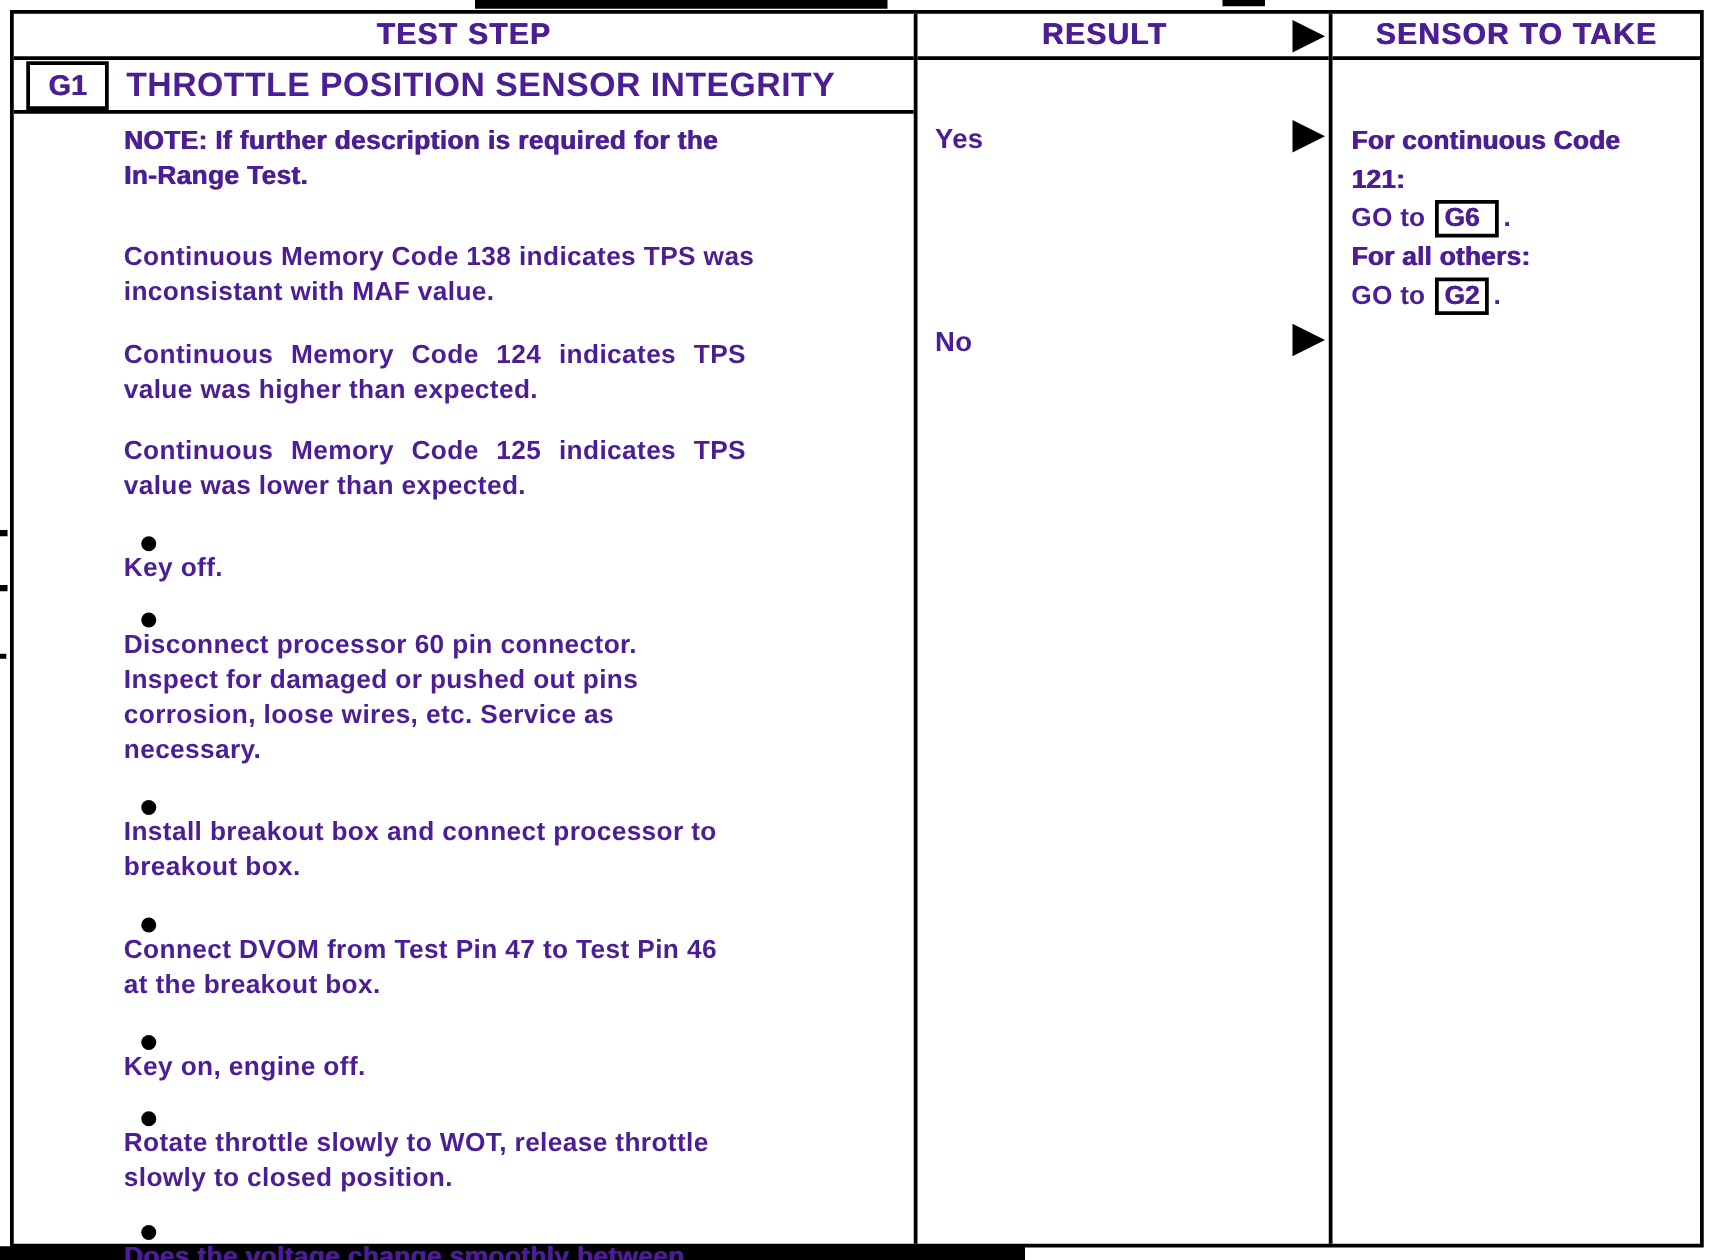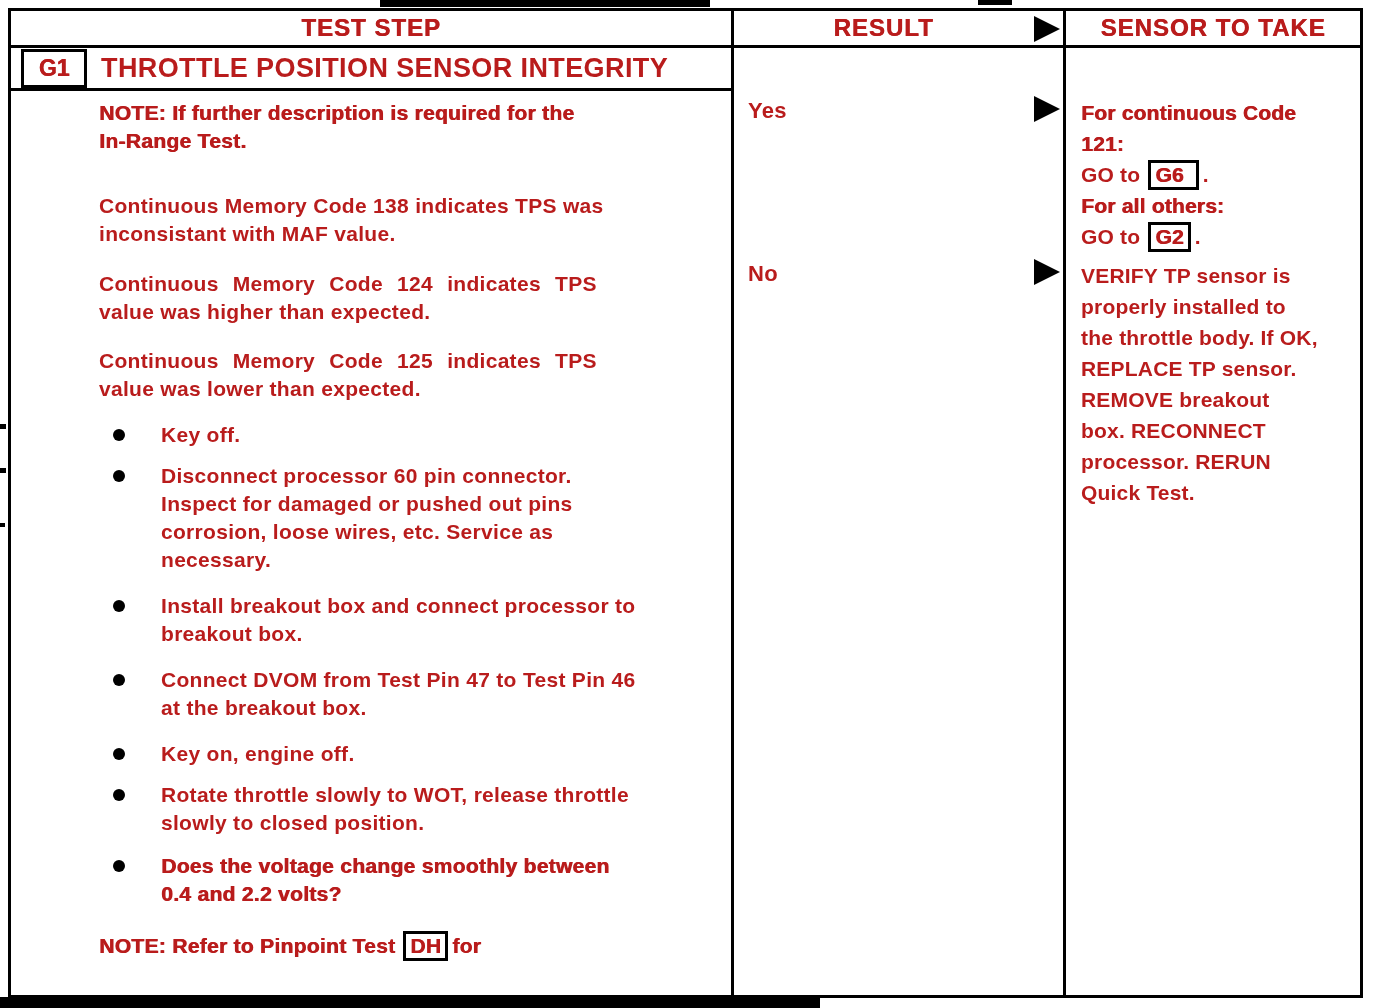--- a/index.html
+++ b/index.html
@@ -1,18 +1,18 @@
 <!DOCTYPE html>
 <html><head>
 <meta charset="utf-8">
 <style>
   html,body{margin:0;padding:0;background:#fff;}
   .page{
     position:relative;width:1376px;height:1008px;background:#fff;overflow:hidden;
-    font-family:"Liberation Sans","DejaVu Sans",sans-serif;color:#b91c1c;
+    font-family:"Liberation Sans","DejaVu Sans",sans-serif;color:#4c1d95;
     -webkit-font-smoothing:none;
   }
   .table{position:absolute;left:8px;top:8px;width:1349px;height:984px;border:3px solid #000;}
   .col{position:absolute;top:0;bottom:0;}
   .col1{left:0;width:720px;border-right:3px solid #000;}
   .col2{left:723px;width:329px;border-right:3px solid #000;}
   .col3{left:1055px;right:0;}
   .head{
     position:absolute;top:0;left:0;right:0;height:34px;border-bottom:3px solid #000;
     display:flex;align-items:center;justify-content:center;
@@ -31,21 +31,21 @@
   .body1{
     position:absolute;top:80px;left:0;right:0;bottom:0;
     padding:8px 18px 0 88px;box-sizing:border-box;
     font-size:21px;font-weight:bold;line-height:28px;letter-spacing:0.3px;
   }
   .lines{white-space:pre-line;}
   .xb{text-shadow:0.7px 0 currentColor;}
   .para{margin:0 0 21px 0;}
   .para.note{margin-bottom:37px;}
   .wide1{word-spacing:8px;}
-  .bullet{display:flex;margin:0 0 13px 0;}
+  .bullet{display:flex;margin:0 0 13px 0;flex-direction:column;}
   .bullet.mb{margin-bottom:18px;}
   .dot{flex:0 0 12px;width:12px;height:12px;border-radius:50%;background:#000;margin:8px 36px 0 14px;}
   .ytext{position:absolute;left:14px;font-size:22px;font-weight:bold;letter-spacing:0.3px;}
   .arrow{
     position:absolute;right:3px;width:0;height:0;
     border-top:13px solid transparent;border-bottom:13px solid transparent;
     border-left:26px solid #000;
   }
   .arrow.hdr{top:5px;}
   .ablock{position:absolute;left:15px;width:288px;font-size:21px;font-weight:bold;line-height:31px;letter-spacing:0.2px;}
@@ -166,24 +166,16 @@
           <span>.</span>
         </div>
         <div class="xb">For all others:</div>
         <div class="goline">
           <span>GO to</span>
           <span class="codebox">G2</span>
           <span>.</span>
         </div>
       </div>
 
-      <div class="ablock lines" style="top:249px;">VERIFY TP sensor is
-properly installed to
-the throttle body. If OK,
-REPLACE TP sensor.
-REMOVE breakout
-box. RECONNECT
-processor. RERUN
-Quick Test.</div>
     </div>
 
   </div>
 </div>
 
 </body></html>

